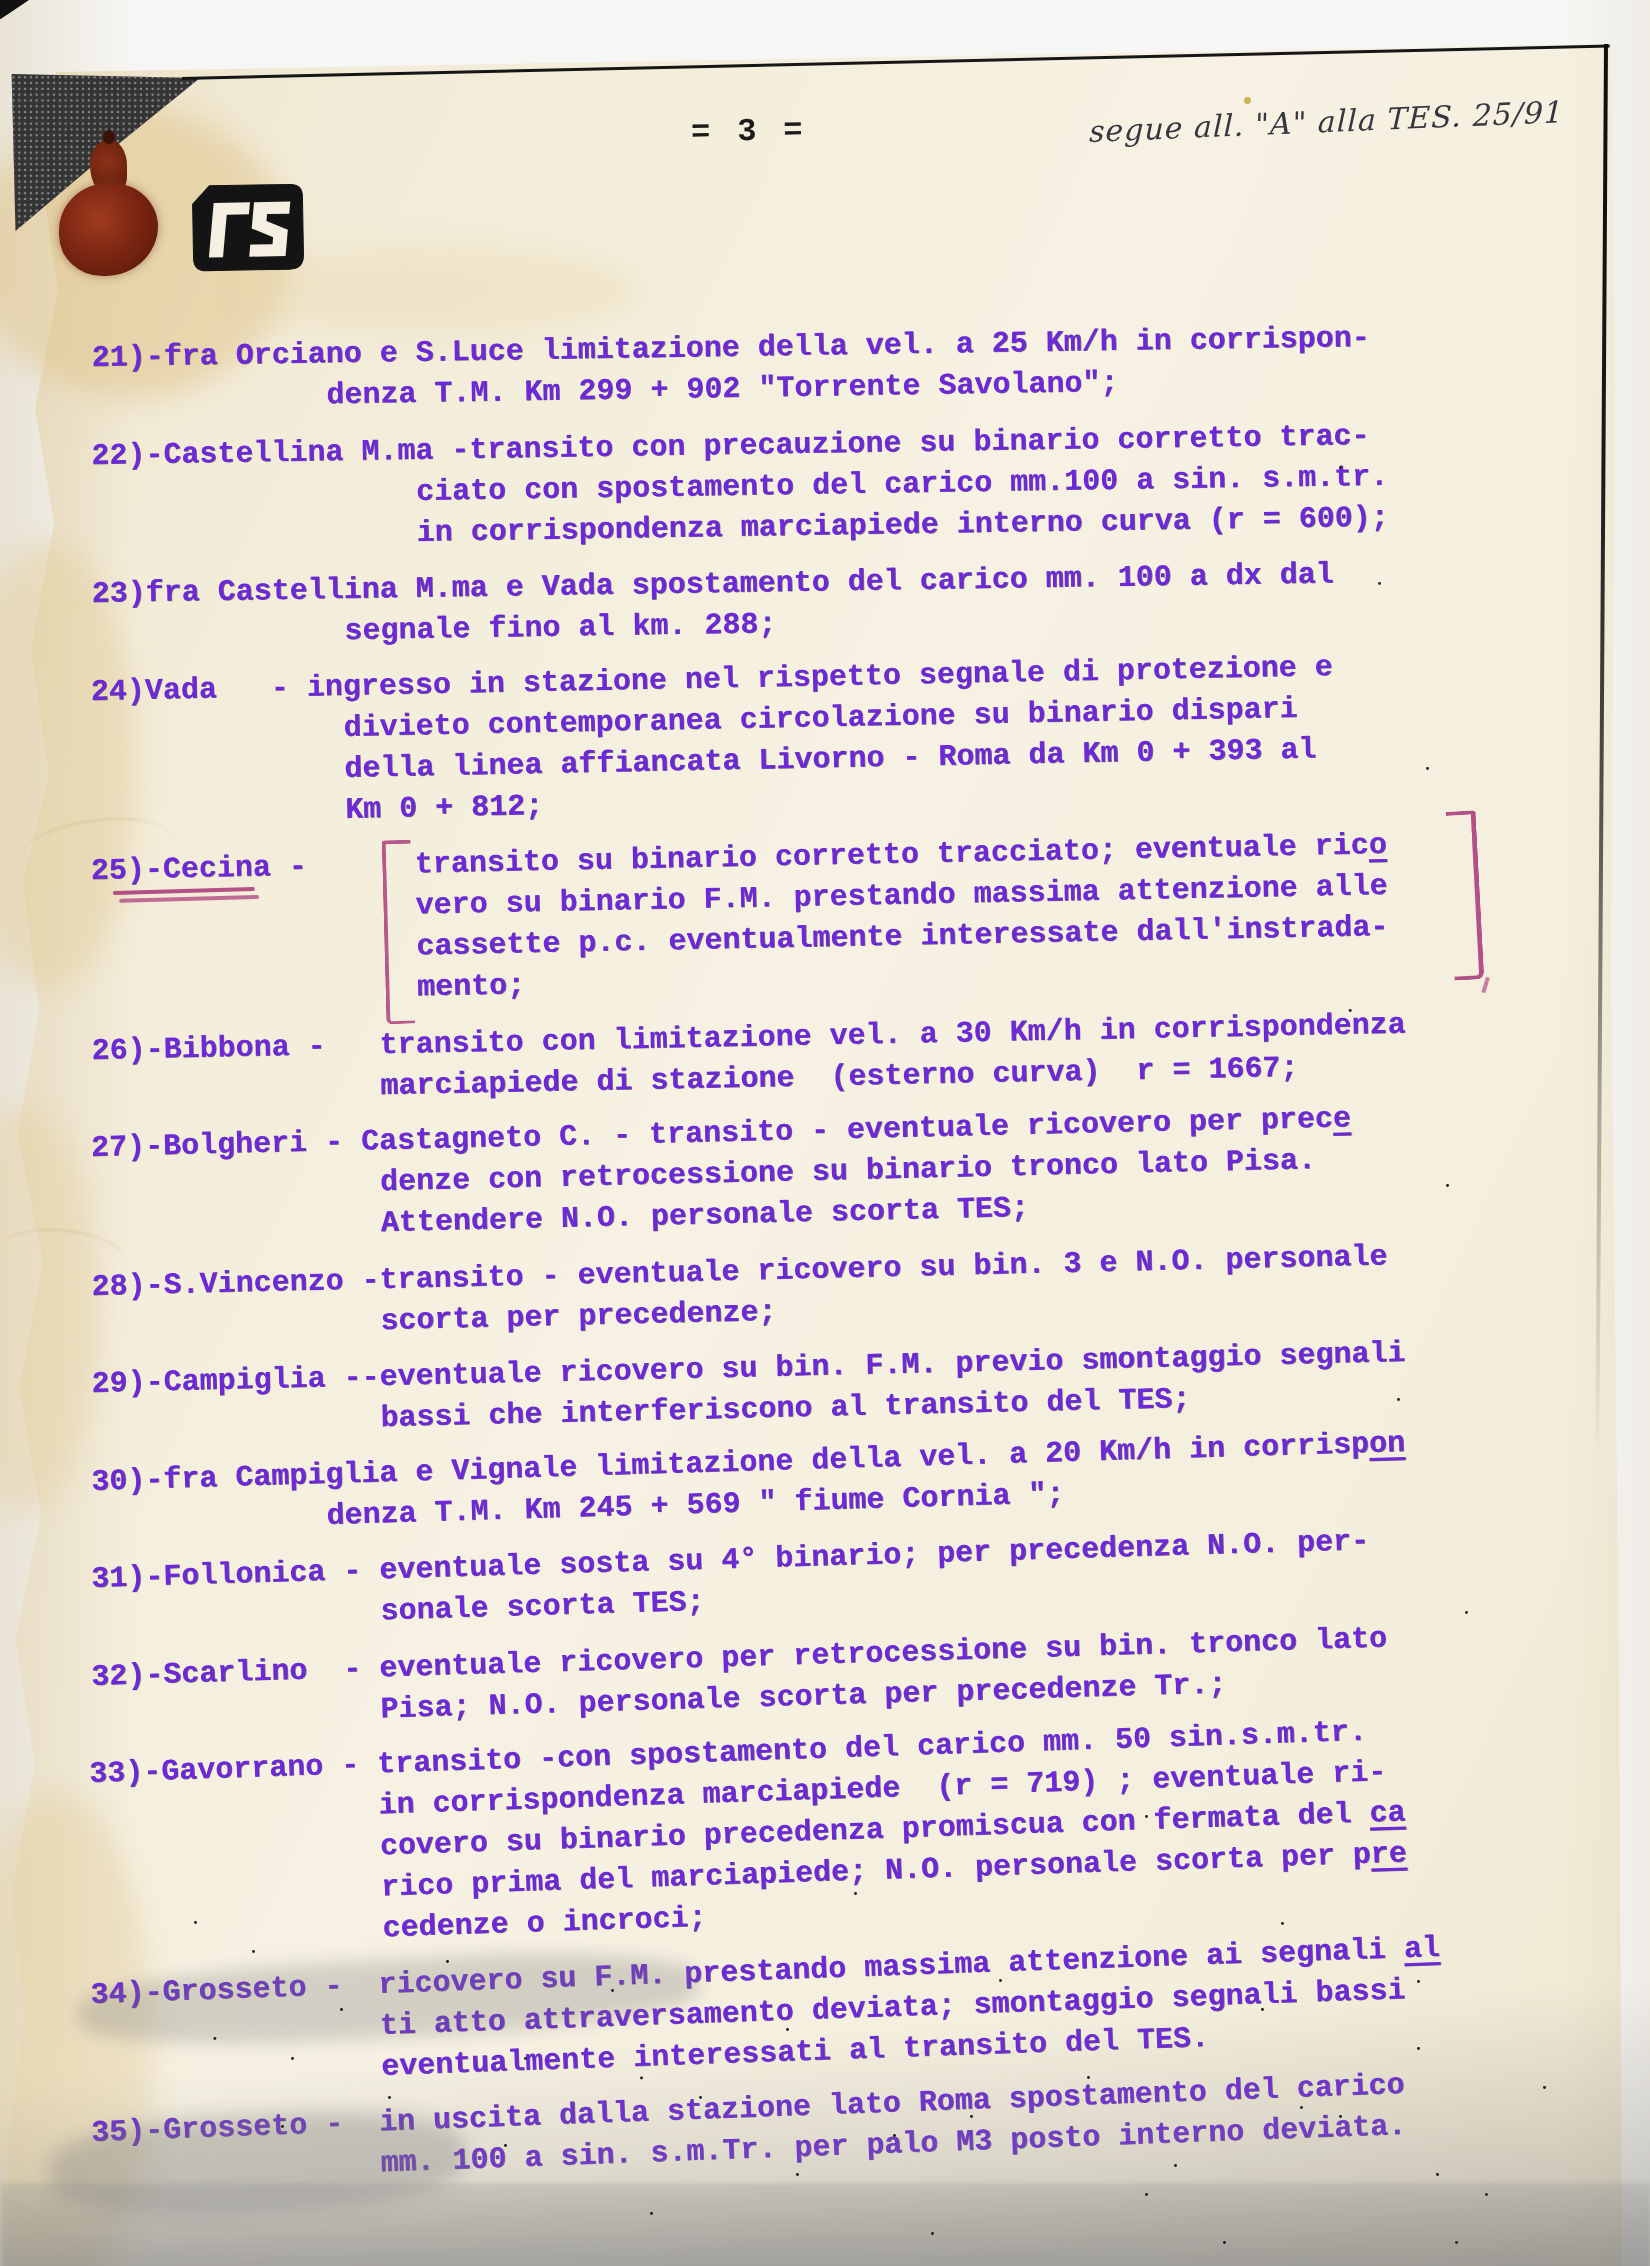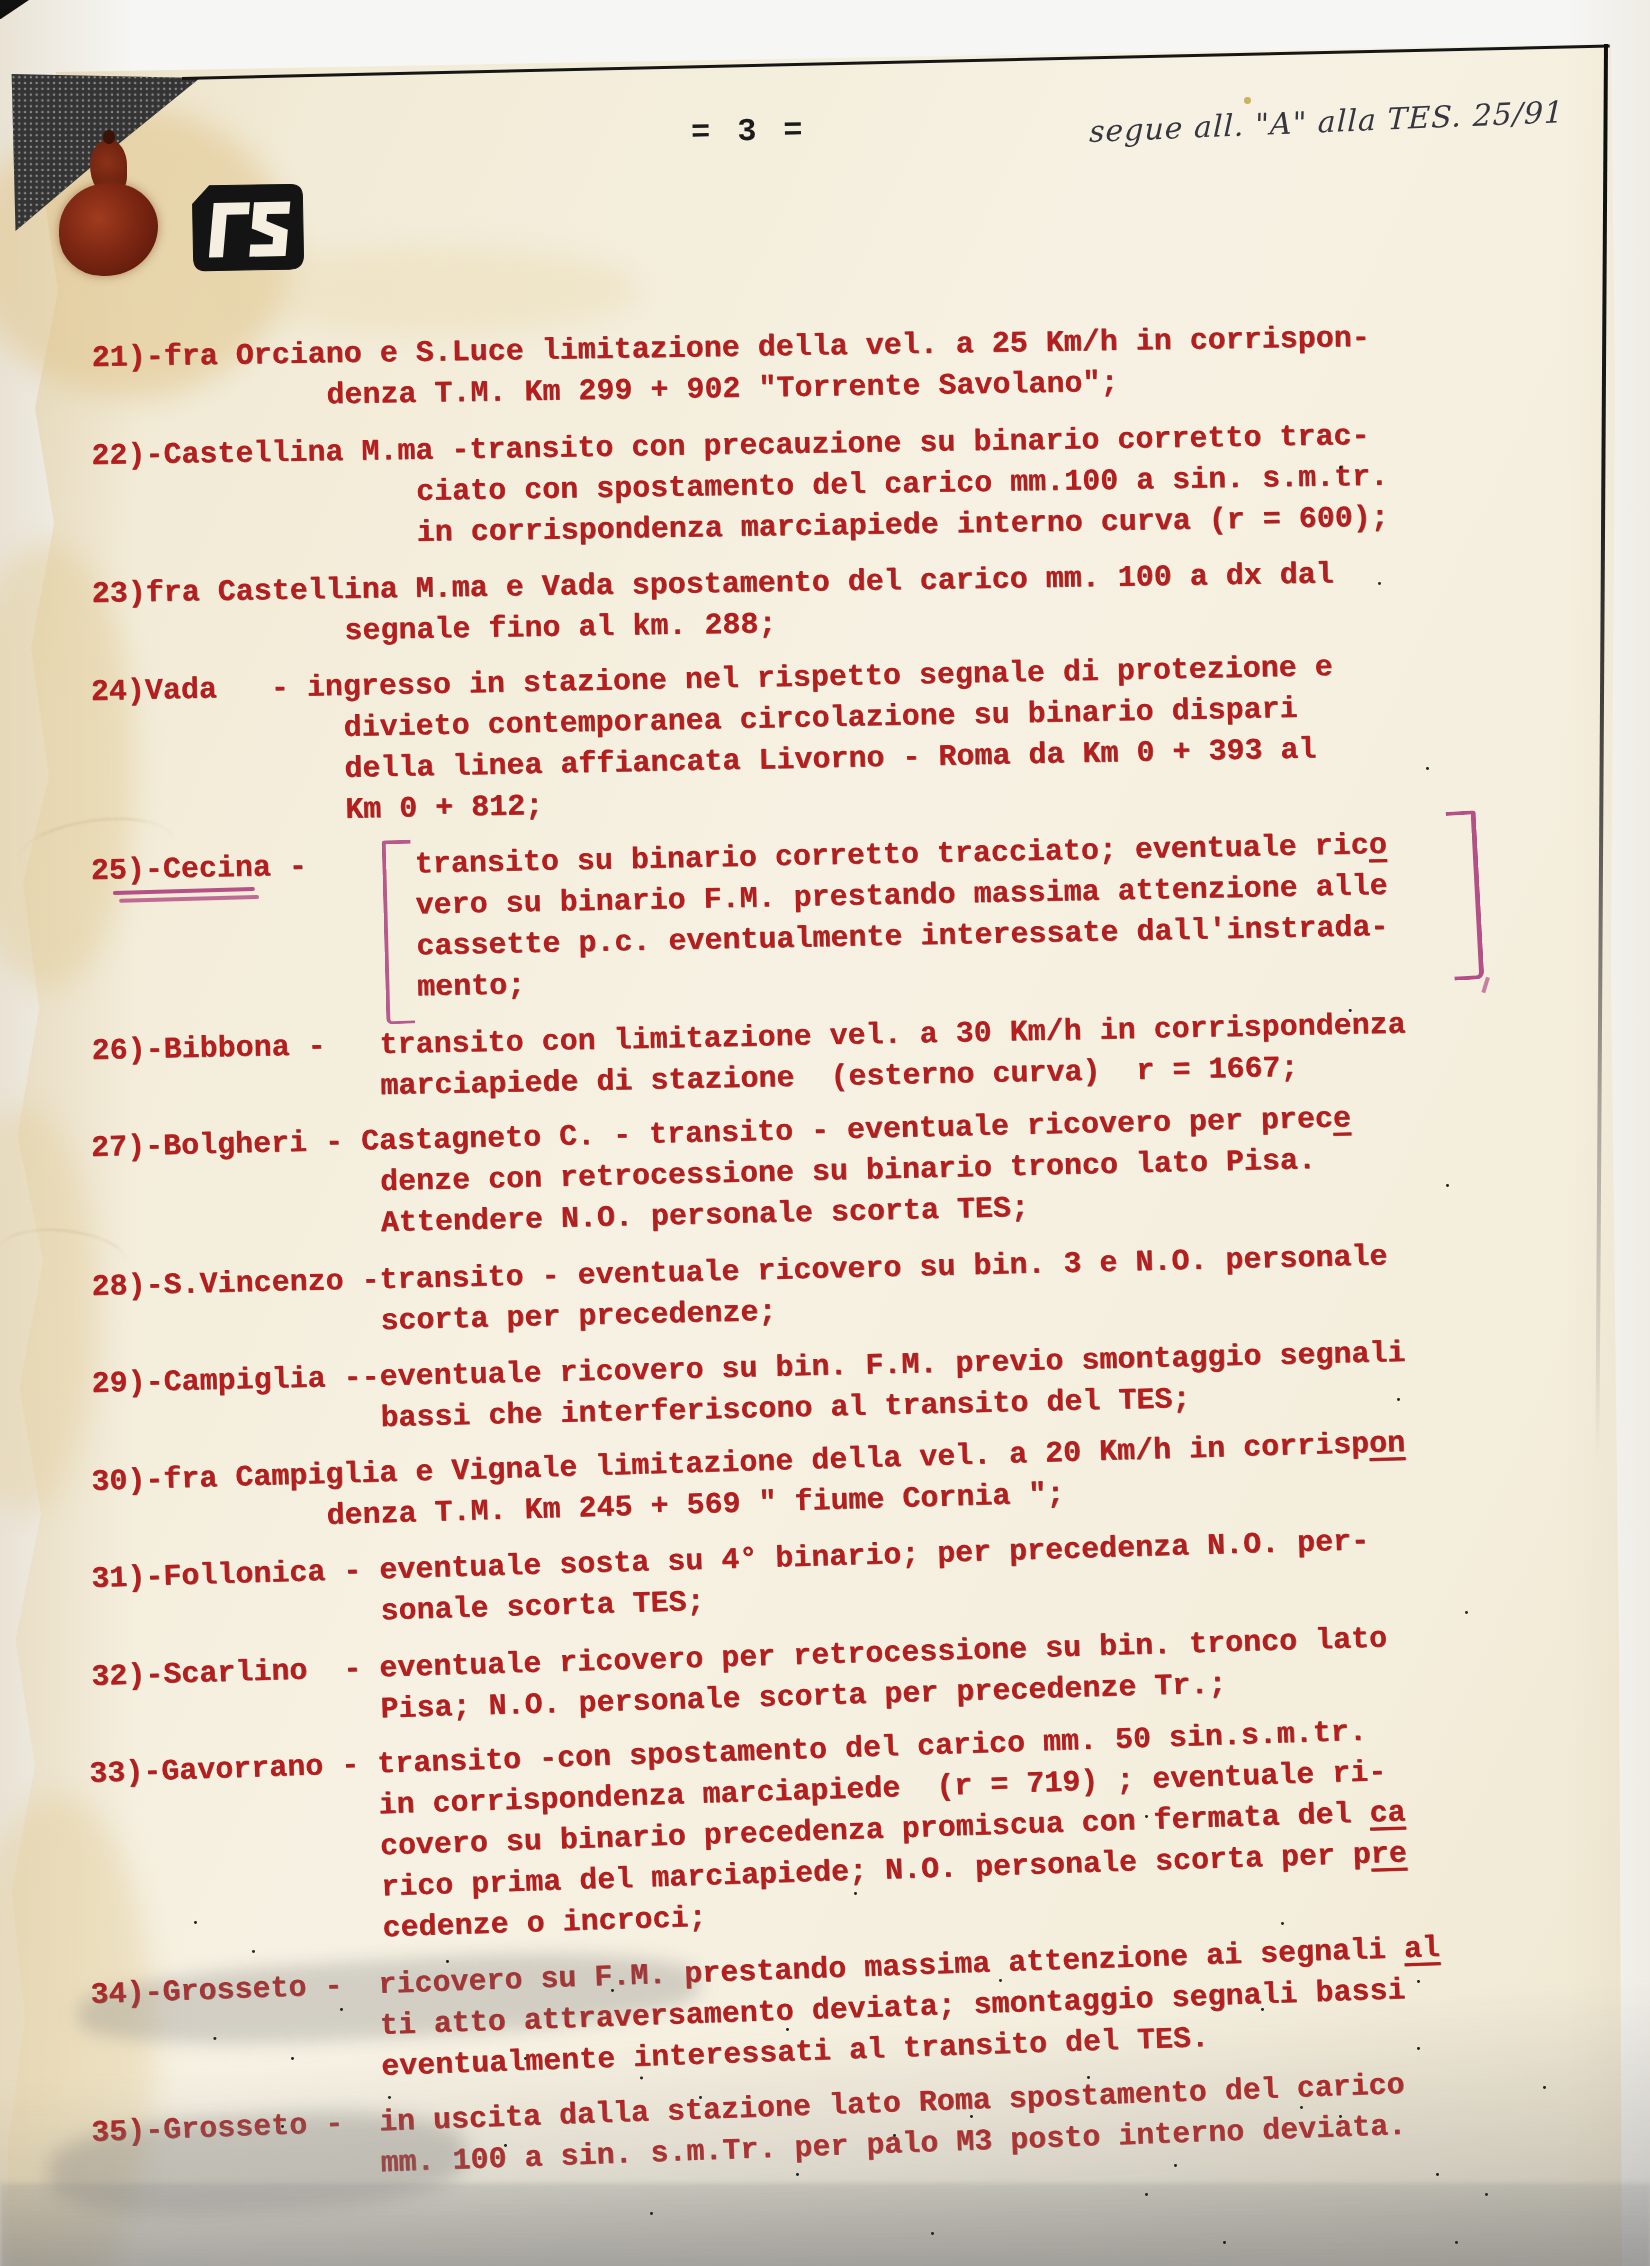--- a/index.html
+++ b/index.html
@@ -48,21 +48,21 @@
   
   .fs-logo{position:absolute;left:190px;top:182px;width:116px;height:91px;transform:rotate(-1deg);}
   
   .page-num{position:absolute;left:691px;top:113px;font-size:32px;font-weight:bold;color:#1b1b1b;
     letter-spacing:3.9px;transform:rotate(-1.2deg);}
   .handnote{position:absolute;left:1089px;top:105px;width:427px;font-family:"DejaVu Serif",serif;
     font-style:italic;font-size:30px;color:#35363e;transform:rotate(-2.4deg) skewX(-4deg);
     letter-spacing:1px;white-space:nowrap;}
   .ink-dot{position:absolute;left:1244px;top:97px;width:6.8px;height:6.8px;border-radius:50%;background:#cdb25e;}
   
-  .items{position:absolute;left:92px;top:338px;width:1514px;color:#b91c1c;}
+  .items{position:absolute;left:92px;top:338px;width:1514px;color:#6d28d9;}
   .item{margin-bottom:15.5px;transform-origin:0 50%;}
   .item .line{font-size:30px;line-height:41px;font-weight:bold;white-space:pre;
     text-shadow:0.6px 0.4px 0 rgba(20,20,15,.55);}
   .item .ul{text-decoration:underline;text-decoration-thickness:2.9px;text-underline-offset:5.8px;}
   .item:nth-child(-n+3){transform:rotate(-.9deg);}
   .item:nth-child(n+4):nth-child(-n+6){transform:rotate(-1.15deg);}
   .item:nth-child(n+7):nth-child(-n+9){transform:rotate(-1.35deg);}
   .item:nth-child(n+10):nth-child(-n+12){transform:rotate(-1.7deg);}
   .item:nth-child(13){transform:rotate(-1.9deg);}
   .item:nth-child(14){transform:rotate(-2.0deg);}

